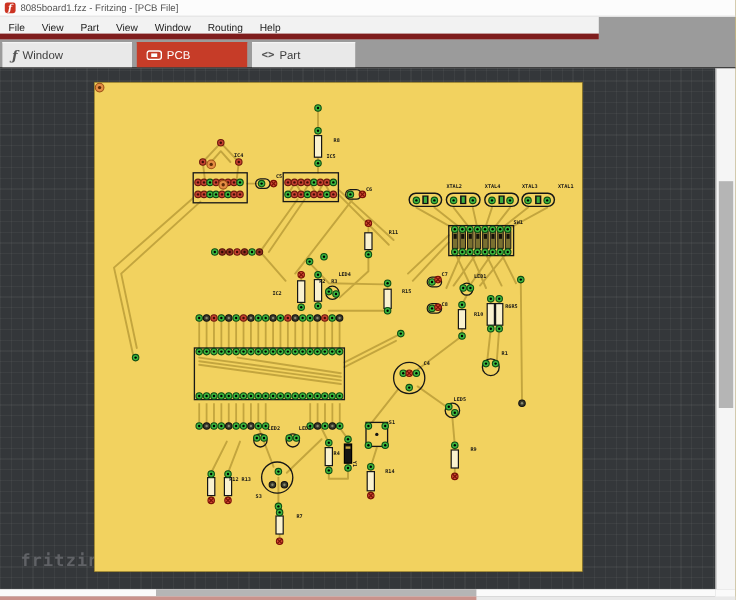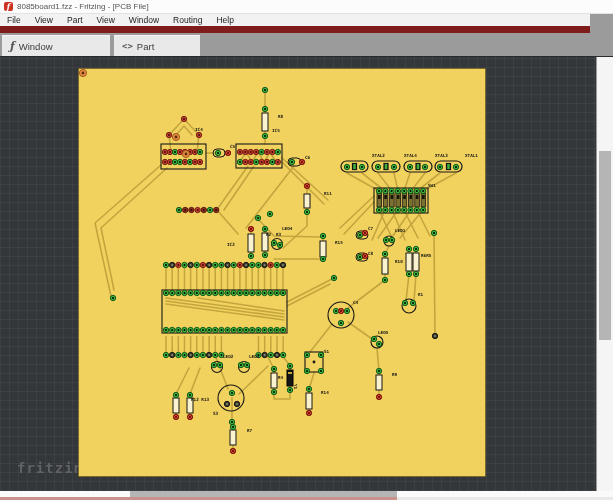--- a/index.html
+++ b/index.html
@@ -7,22 +7,22 @@
        font-family:"Liberation Sans",sans-serif;background:#9b9b9b;}
 
   
   .titlebar{position:absolute;left:0;top:0;width:613px;height:14px;background:#fcfcfc;
             border-bottom:1px solid #e3e3e3;display:flex;align-items:center;gap:4px;padding-left:4px;box-sizing:border-box;}
   .appicon{width:9px;height:9px;background:#cc3322;border-radius:2px;color:#fff;
            font:italic bold 8px "DejaVu Serif",serif;line-height:9px;text-align:center;}
   .titletext{font-size:8px;color:#555;}
 
   
-  .menubar{position:absolute;left:0;top:14px;width:590px;height:19px;background:#f2f2f2;
-           border-bottom:7px solid #7f1d1d;display:flex;align-items:center;box-sizing:border-box;}
+  .menubar{position:absolute;left:0;top:14px;width:499px;height:19px;background:#f2f2f2;
+           border-bottom:5px solid #7f1d1d;display:flex;align-items:flex-start;box-sizing:border-box;}
   .menuitem{font-size:8.5px;color:#222;padding:0 7px;line-height:18px;}
 
   
   .tabbar{position:absolute;left:0;top:33px;width:613px;height:24px;background:#9b9b9b;
           display:flex;align-items:flex-end;border-bottom:1px solid #2b2b2b;box-sizing:border-box;}
   .tab{height:21px;margin-left:4px;background:#e9e9e9;display:flex;align-items:center;gap:4px;
        padding:0 8px;box-sizing:border-box;font-size:9.5px;color:#3c3c3c;border-top:1px solid #f5f5f5;}
   .tab:first-child{margin-left:2px;}
   .tab.t1{width:108px}.tab.t2{width:104px}.tab.t3{width:94px}.tab.t4{width:92px}.tab.t5{width:86px}
   .tab.active{background:#c63c28;color:#ffffff;border-top:1px solid #c63c28;}
@@ -64,20 +64,29 @@
     <span class="menuitem">Routing</span>
     <span class="menuitem">Help</span>
   </div>
 
 <div class="tabbar">
     <div class="tab t1">
       <span class="tabicon">
         <span style="font:italic bold 11px 'DejaVu Serif',serif;color:#555555">ƒ</span>
       </span>
       <span>Window</span>
+    </div>
+    <div class="tab t4 active">
+      <span class="tabicon">
+        <svg width="13" height="10">
+          <rect x="0.5" y="1.5" width="12" height="7" rx="2" fill="none" stroke="#ffffff" stroke-width="1.2"></rect>
+          <rect x="4" y="3.5" width="5" height="3" fill="#ffffff"></rect>
+        </svg>
+      </span>
+      <span>PCB</span>
     </div>
     <div class="tab t5">
       <span class="tabicon">
         <span style="font:bold 9px 'DejaVu Sans Mono',monospace;color:#555555">&lt;&gt;</span>
       </span>
       <span>Part</span>
     </div>
   </div>
 
 <div class="canvas">

